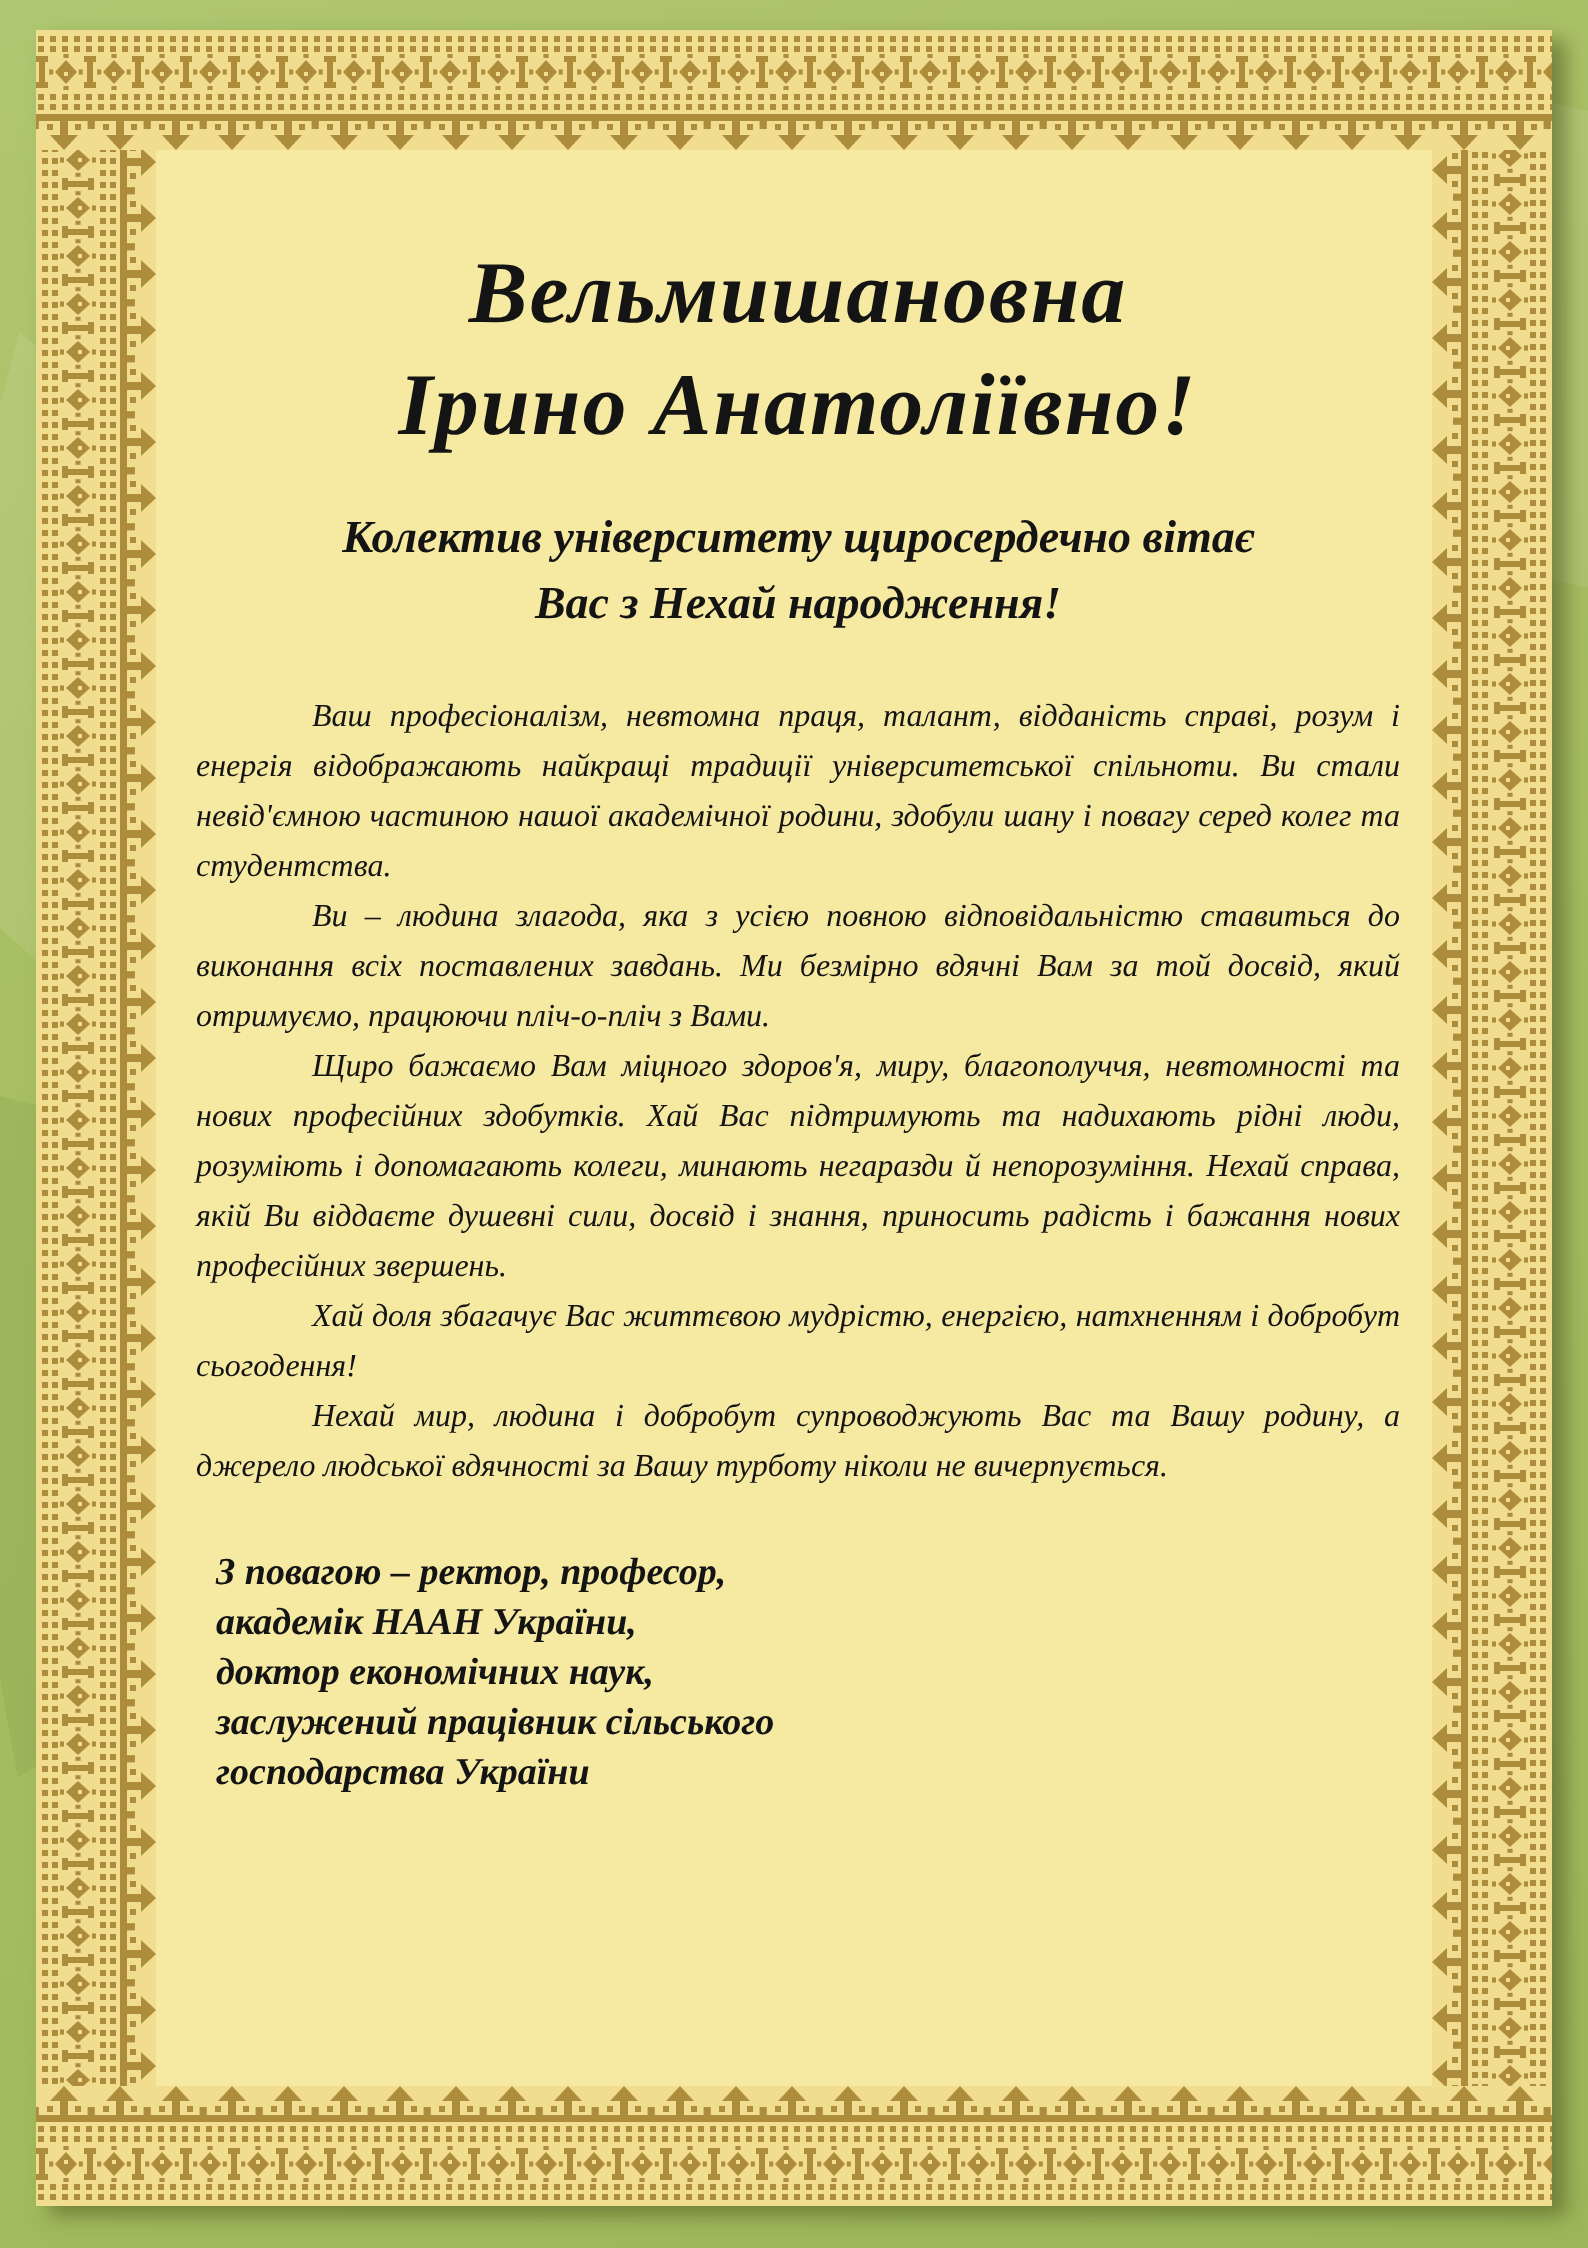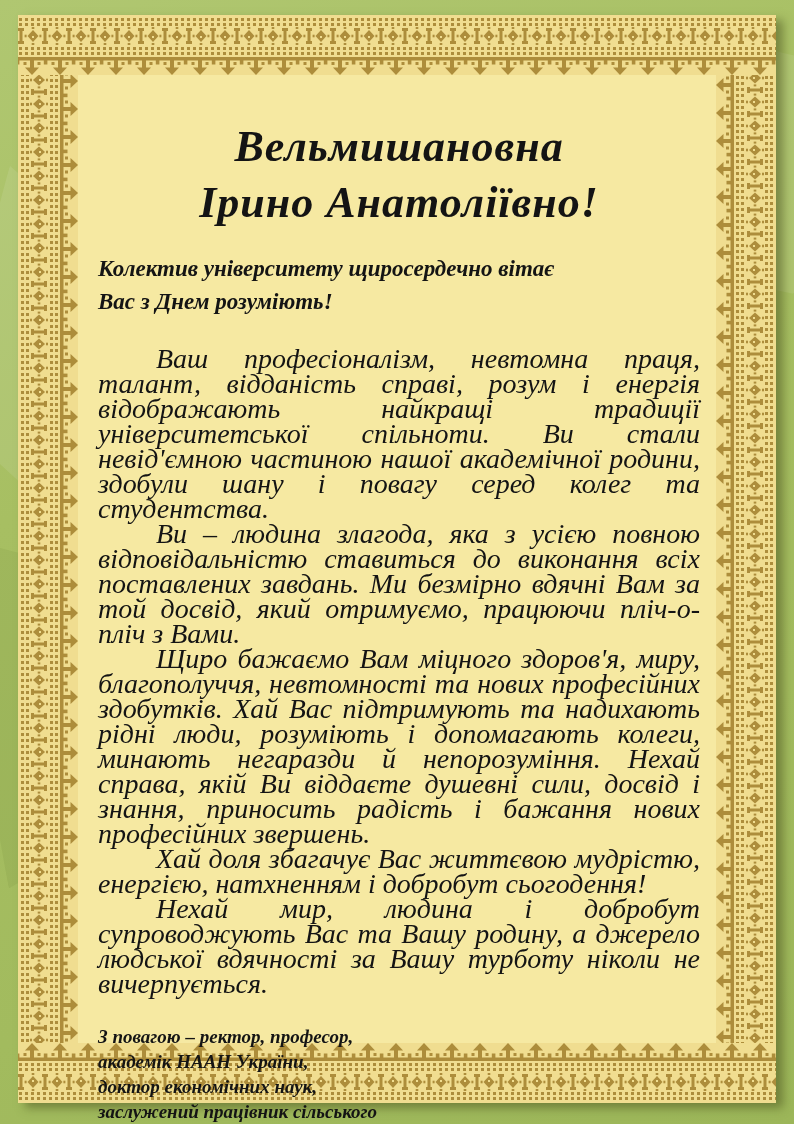--- a/index.html
+++ b/index.html
@@ -41,36 +41,38 @@
   .title {
     text-align: center;
     font-weight: bold;
     font-style: italic;
     font-size: 44px;
     line-height: 1.28;
     letter-spacing: 1px;
   }
   .subtitle {
     margin-top: 20px;
+    text-align: center;
     font-weight: bold;
     font-style: italic;
     font-size: 23px;
     line-height: 1.45;
   }
   .body-text { margin-top: 28px; }
   .body-text p {
     margin: 0;
     font-style: italic;
-    font-size: 28px;
+    font-size: 16px;
     line-height: 25px;
     text-align: justify;
     text-indent: 58px;
   }
   .signature {
     margin-top: 28px;
+    margin-left: 10px;
     font-weight: bold;
     font-style: italic;
     font-size: 19px;
     line-height: 25px;
   }
 </style>
 </head>
 <body>
 
 <div class="leaf leaf1"></div>
@@ -138,21 +140,21 @@
 
   <div class="content">
 
     <div class="title">
       <div>Вельмишановна</div>
       <div>Ірино Анатоліївно!</div>
     </div>
 
     <div class="subtitle">
       <div>Колектив університету щиросердечно вітає</div>
-      <div>Вас з Днем розуміють!</div>
+      <div>Вас з Нехай народження!</div>
     </div>
 
     <div class="body-text">
       <p>Ваш професіоналізм, невтомна праця, талант, відданість справі, розум і енергія відображають найкращі традиції університетської спільноти. Ви стали невід'ємною частиною нашої академічної родини, здобули шану і повагу серед колег та студентства.</p>
       <p>Ви – людина злагода, яка з усією повною відповідальністю ставиться до виконання всіх поставлених завдань. Ми безмірно вдячні Вам за той досвід, який отримуємо, працюючи пліч-о-пліч з Вами.</p>
       <p>Щиро бажаємо Вам міцного здоров'я, миру, благополуччя, невтомності та нових професійних здобутків. Хай Вас підтримують та надихають рідні люди, розуміють і допомагають колеги, минають негаразди й непорозуміння. Нехай справа, якій Ви віддаєте душевні сили, досвід і знання, приносить радість і бажання нових професійних звершень.</p>
       <p>Хай доля збагачує Вас життєвою мудрістю, енергією, натхненням і добробут сьогодення!</p>
       <p>Нехай мир, людина і добробут супроводжують Вас та Вашу родину, а джерело людської вдячності за Вашу турботу ніколи не вичерпується.</p>
     </div>
 

